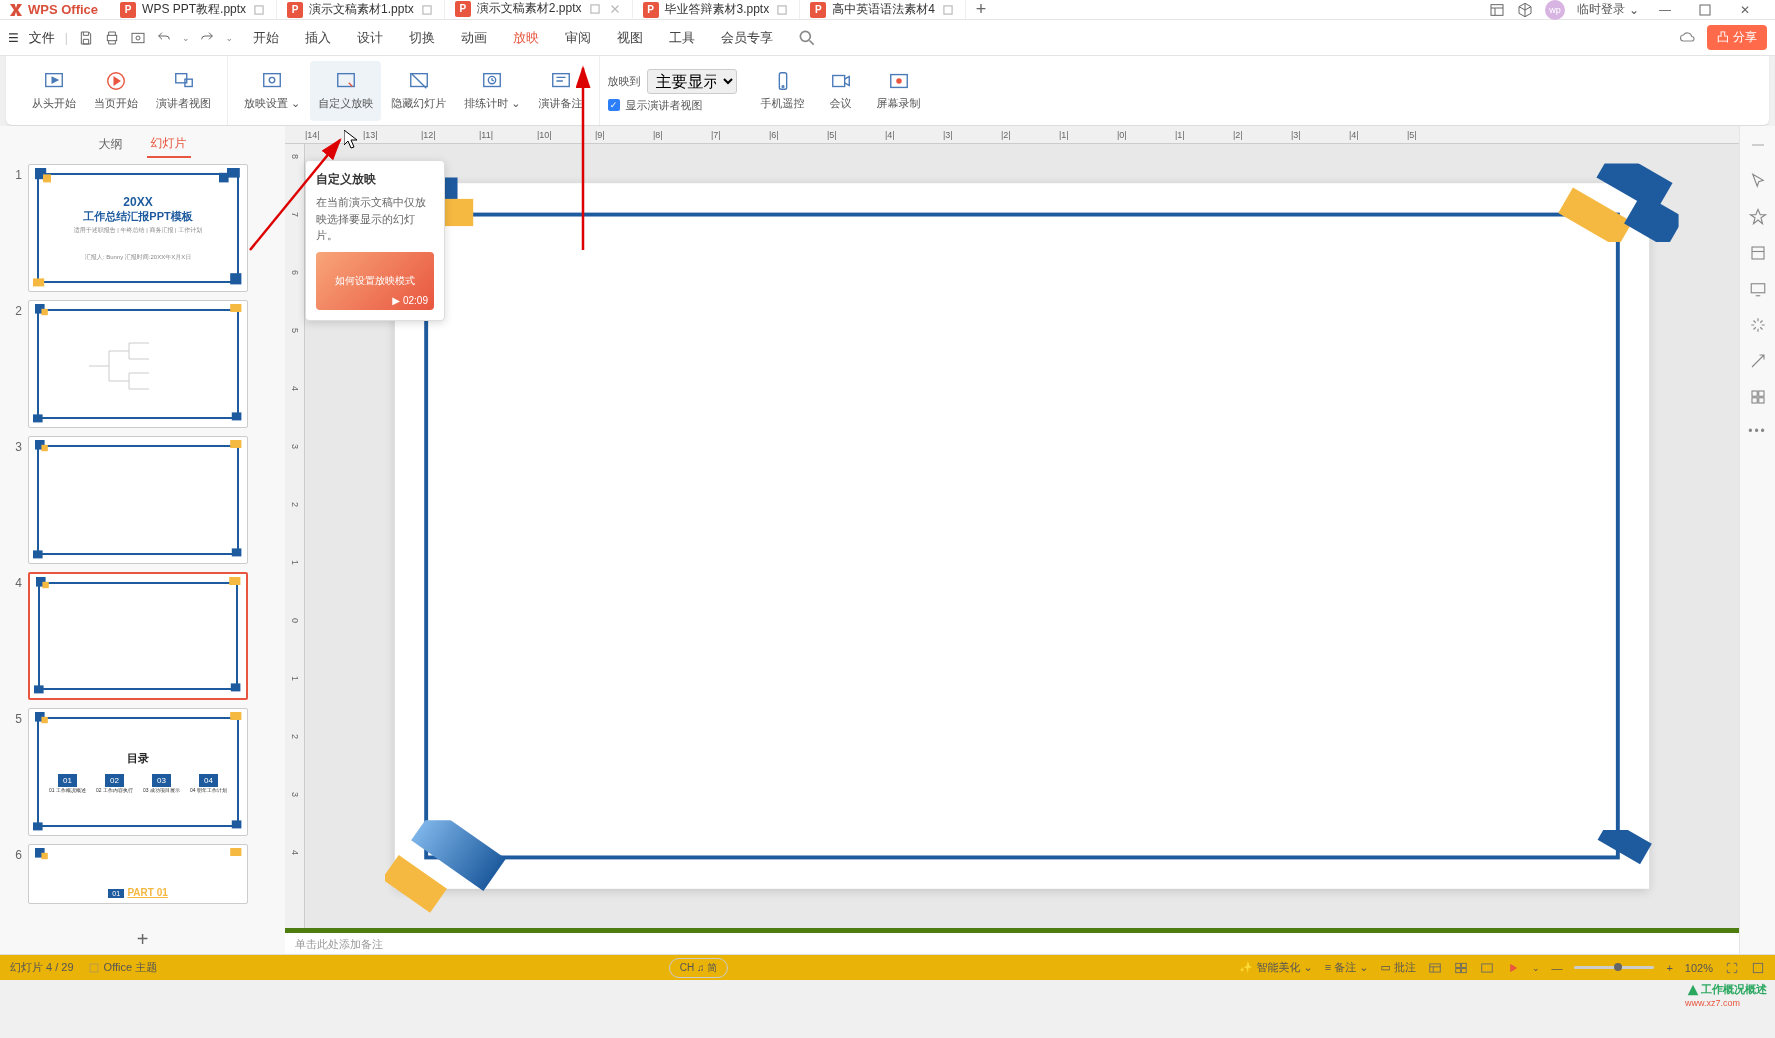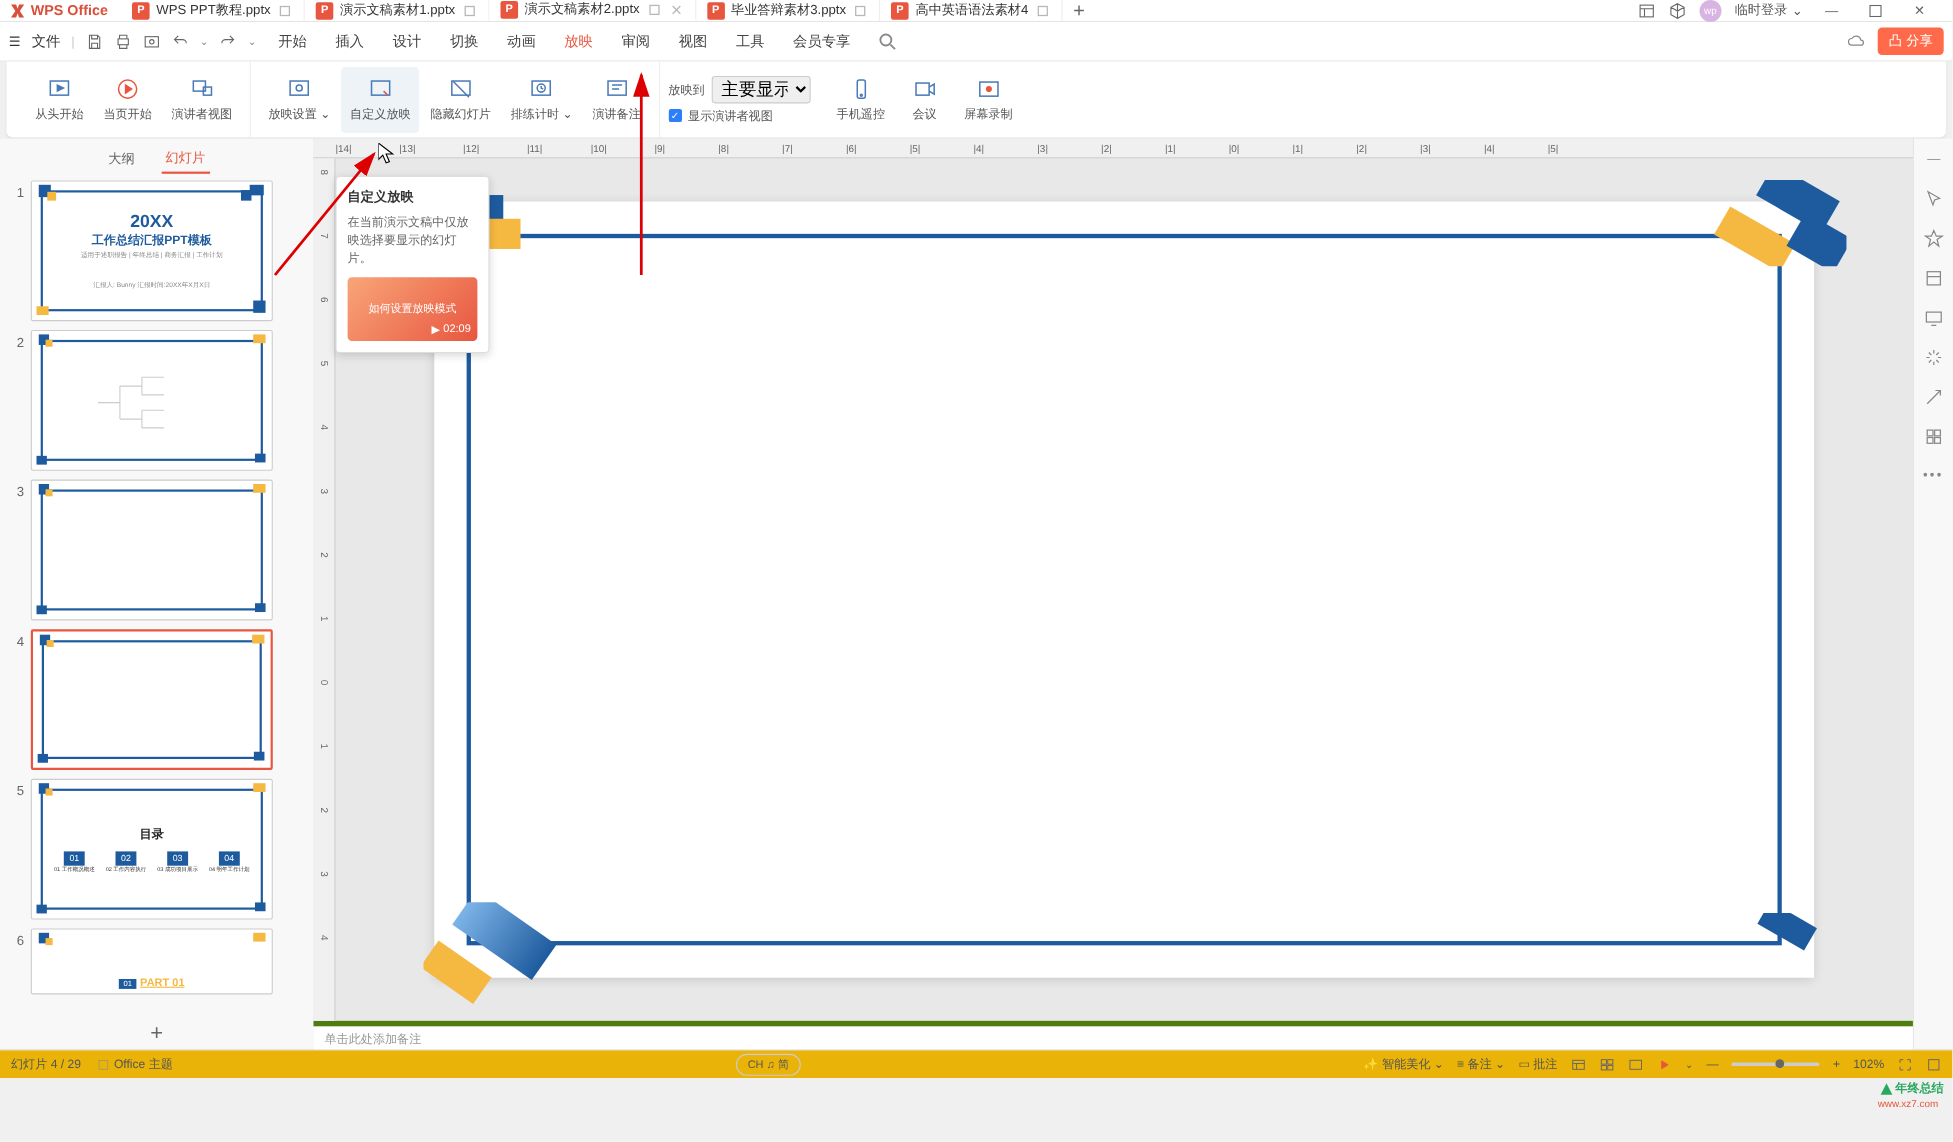--- a/index.html
+++ b/index.html
@@ -393,21 +393,21 @@
               <rect x="10" y="0" width="16" height="12" fill="#1e5b9e"></rect>
               <rect x="0" y="6" width="12" height="12" fill="#1e5b9e"></rect>
             </svg>
           <svg class="t-corner t-bl" viewBox="0 0 30 20">
               <rect x="0" y="8" width="14" height="10" fill="#f5b841"></rect>
             </svg>
           <svg class="t-corner t-br" viewBox="0 0 30 20">
               <rect x="14" y="4" width="14" height="14" fill="#1e5b9e"></rect>
             </svg>
           <div style="position:absolute;inset:0;display:flex;flex-direction:column;align-items:center;justify-content:center;">
-            <span style="color:#1e5b9e;font-weight:bold;font-size:16px">20XX</span>
+            <span style="color:#1e5b9e;font-weight:bold;font-size:12px">20XX</span>
             <span style="color:#1e5b9e;font-weight:bold;font-size:11px">工作总结汇报PPT模板</span>
             <span style="font-size:6px;color:#888;margin-top:2px">适用于述职报告 | 年终总结 | 商务汇报 | 工作计划</span>
             <span style="font-size:6px;color:#888;margin-top:18px">汇报人: Bunny 汇报时间:20XX年X月X日</span>
           </div>
         </div>
       </div>
       <div class="thumb-row">
           <span class="thumb-num">2</span>
         <div class="thumb">
           <div class="t-border"></div>
@@ -671,15 +671,15 @@
       </svg>
     <svg class="sicon" viewBox="0 0 24 24" stroke="#666" fill="none" stroke-width="1.5">
         <rect x="4" y="4" width="16" height="16"></rect>
       </svg>
   </div>
 </div>
 
 <div class="watermark">
   <div><svg viewBox="0 0 24 24" fill="#2aa860">
         <path d="M4 20L12 4l8 16H4z"></path>
-      </svg><span class="w1">年终总结</span></div>
+      </svg><span class="w1">工作概况概述</span></div>
   <div class="w2">www.xz7.com</div>
 </div>
 
 </body></html>

